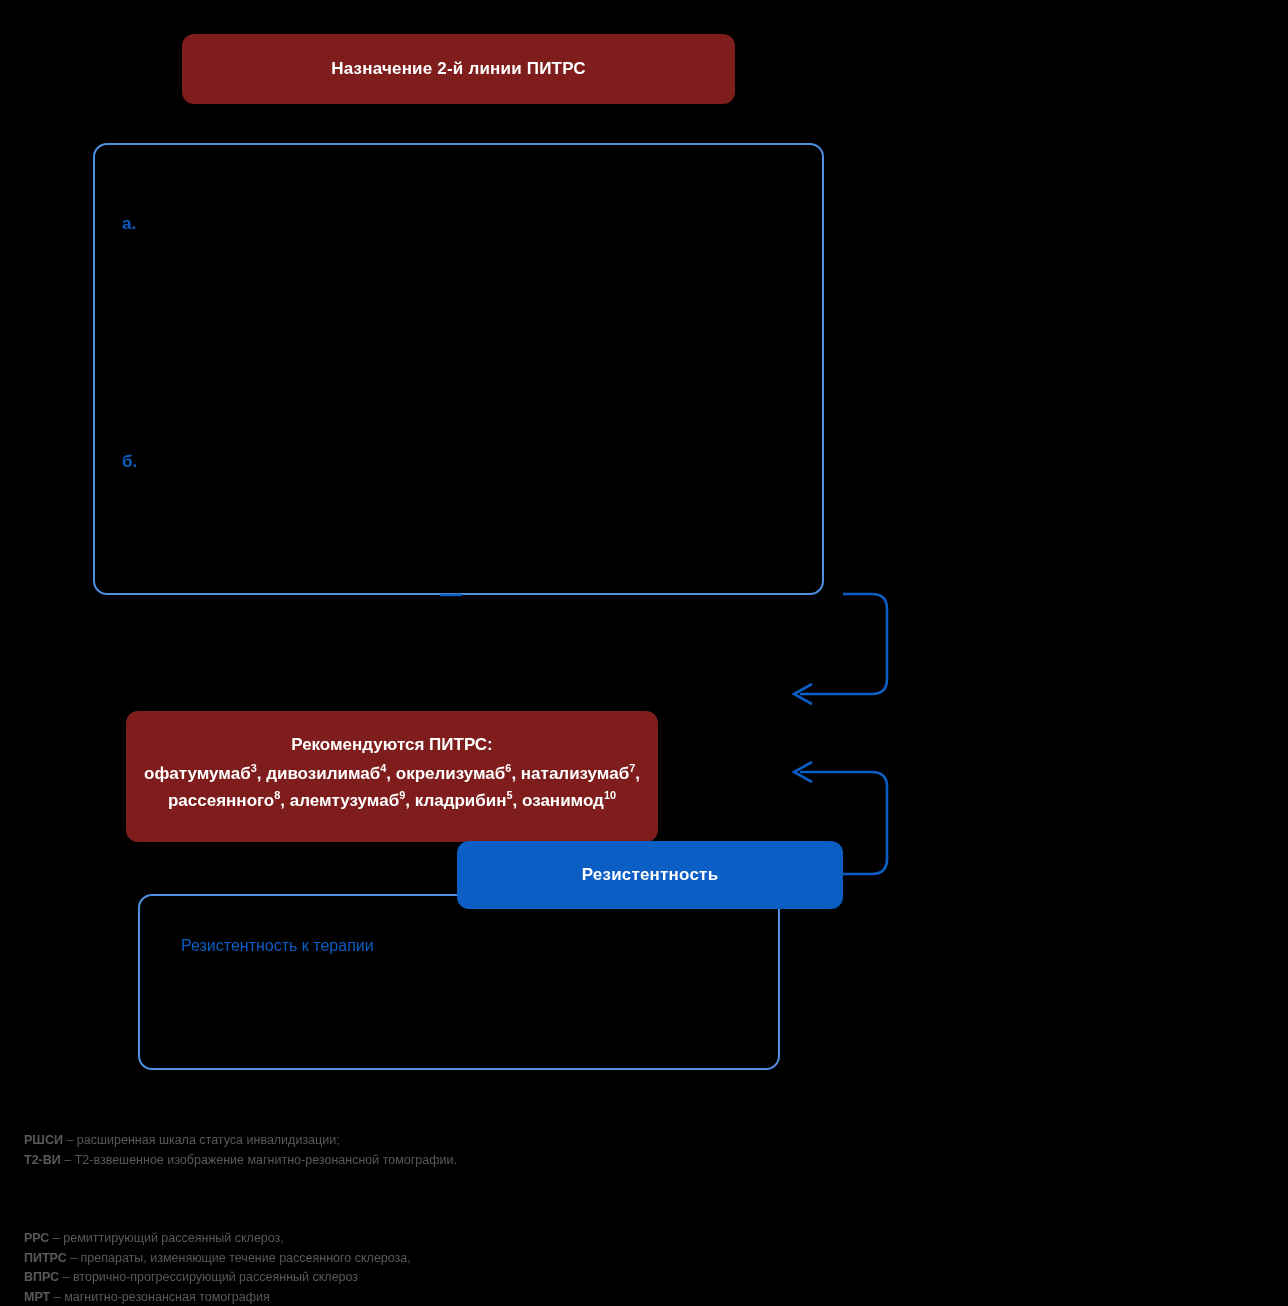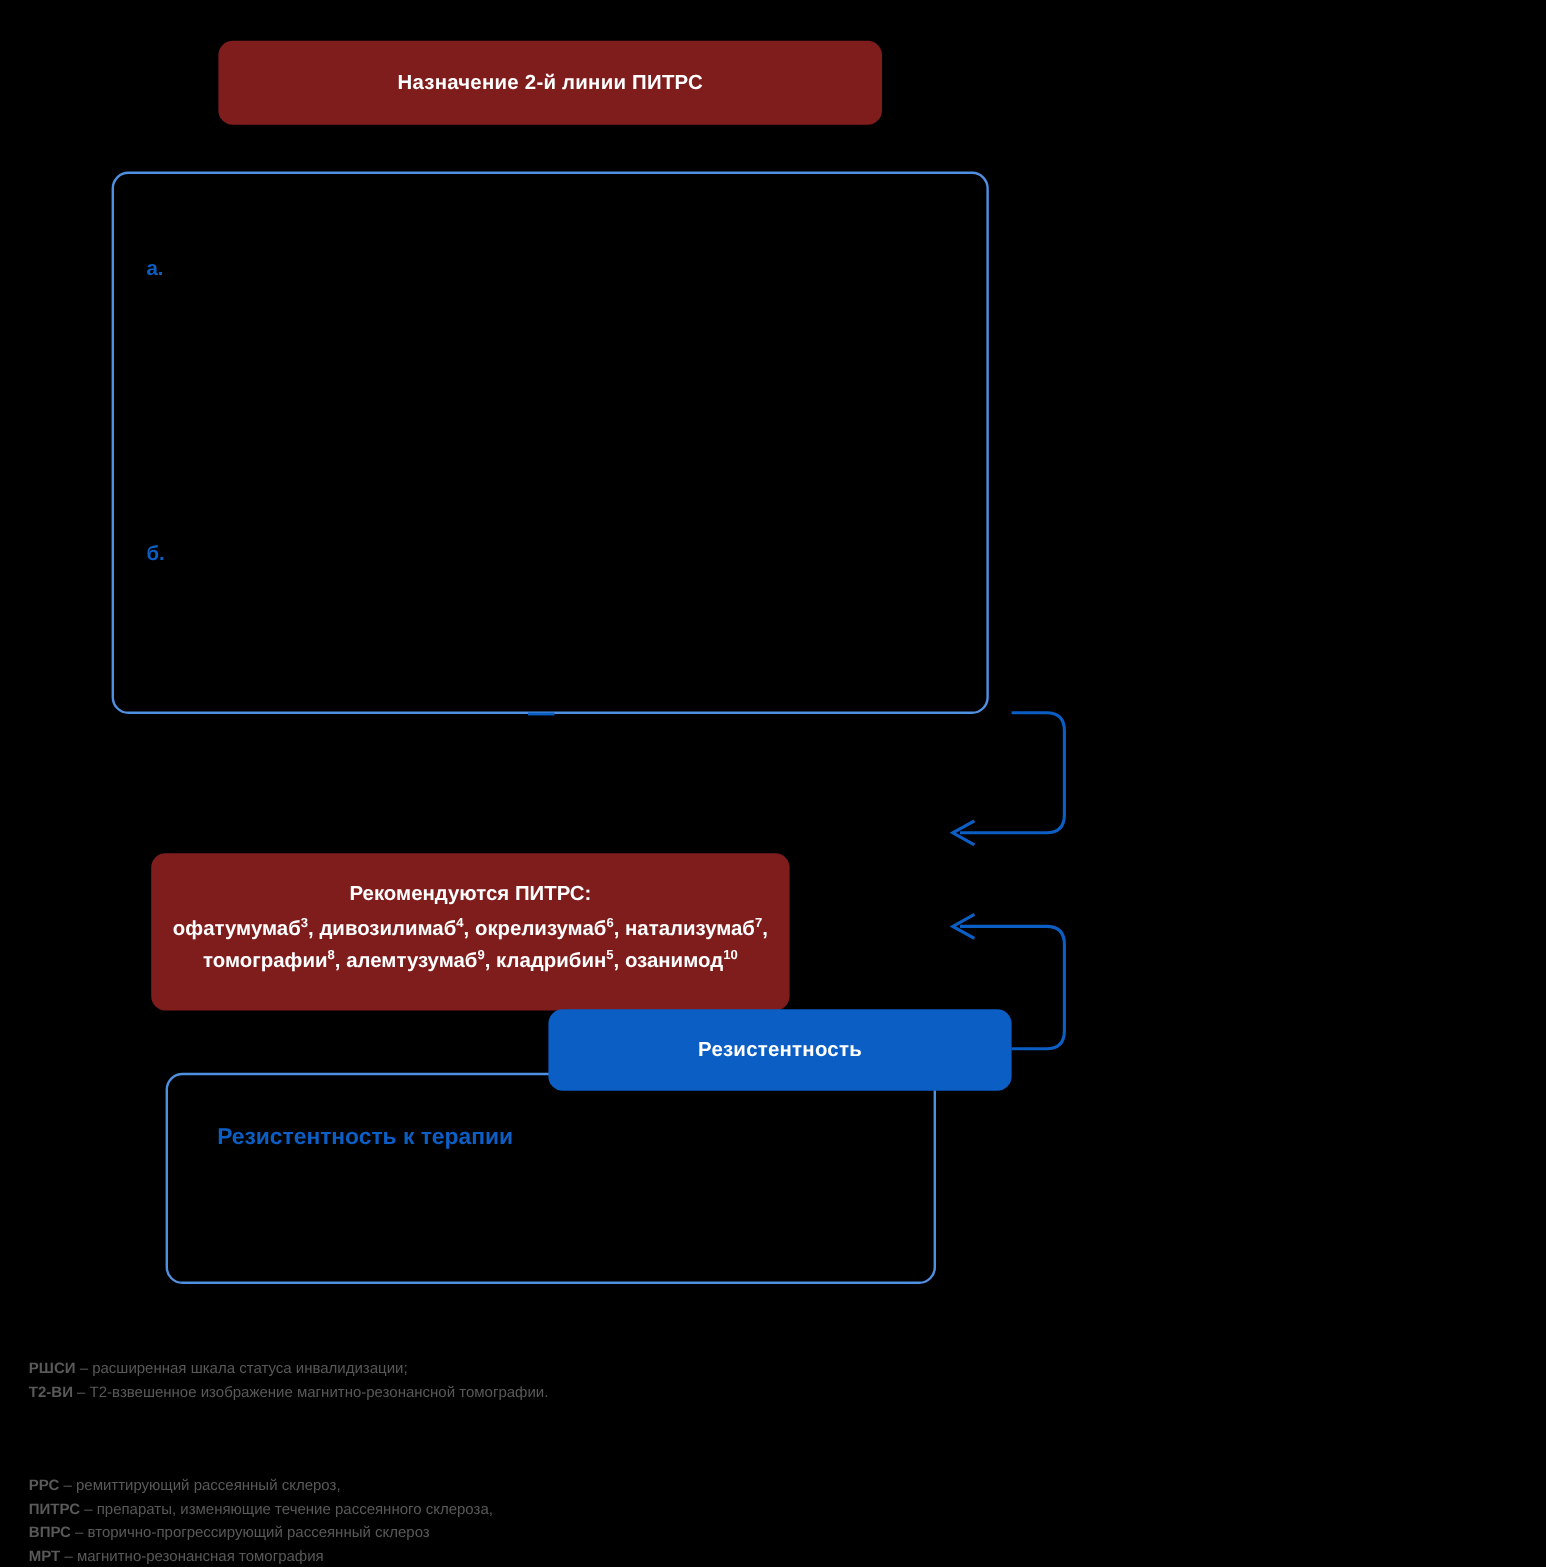--- a/index.html
+++ b/index.html
@@ -104,22 +104,22 @@
     font-weight: bold;
     color: #0B5EC4;
     z-index: 4;
   }
   #marker-a { left: 122px; top: 214px; }
   #marker-b { left: 122px; top: 452px; }
 
   #panel-bottom-heading {
     position: absolute;
     left: 181px; top: 937px;
-    font-size: 19px;
-    font-weight: bold;
+    font-size: 16px;
+    font-weight: normal;
     color: #0B5EC4;
     z-index: 4;
   }
 
   
   #connectors {
     position: absolute;
     left: 0; top: 0;
     width: 1288px; height: 1306px;
     z-index: 3;
@@ -163,21 +163,21 @@
     <polyline points="812,762 794,772 812,782" fill="none" stroke="#0B5EC4" stroke-width="2.6"></polyline>
   </svg>
 
 
   <div class="box box-light" id="recommend-box">
     <div class="rec-head">Рекомендуются ПИТРС:</div>
     <div class="rec-line">
       <span><span>офатумумаб</span><sup>3</sup></span><span>, </span><span><span>дивозилимаб</span><sup>4</sup></span><span>, </span><span><span>окрелизумаб</span><sup>6</sup></span><span>, </span><span><span>натализумаб</span><sup>7</sup></span><span>,</span>
     </div>
     <div class="rec-line">
-      <span><span>томографии</span><sup>8</sup></span><span>, </span><span><span>алемтузумаб</span><sup>9</sup></span><span>, </span><span><span>кладрибин</span><sup>5</sup></span><span>, </span><span><span>озанимод</span><sup>10</sup></span>
+      <span><span>рассеянного</span><sup>8</sup></span><span>, </span><span><span>алемтузумаб</span><sup>9</sup></span><span>, </span><span><span>кладрибин</span><sup>5</sup></span><span>, </span><span><span>озанимод</span><sup>10</sup></span>
     </div>
   </div>
 
   <div class="box box-dark" id="resistance-box">
     <div class="box-title">Резистентность</div>
   </div>
 
   <div class="panel" id="panel-bottom"></div>
   <div id="panel-bottom-heading">Резистентность к терапии</div>
 

